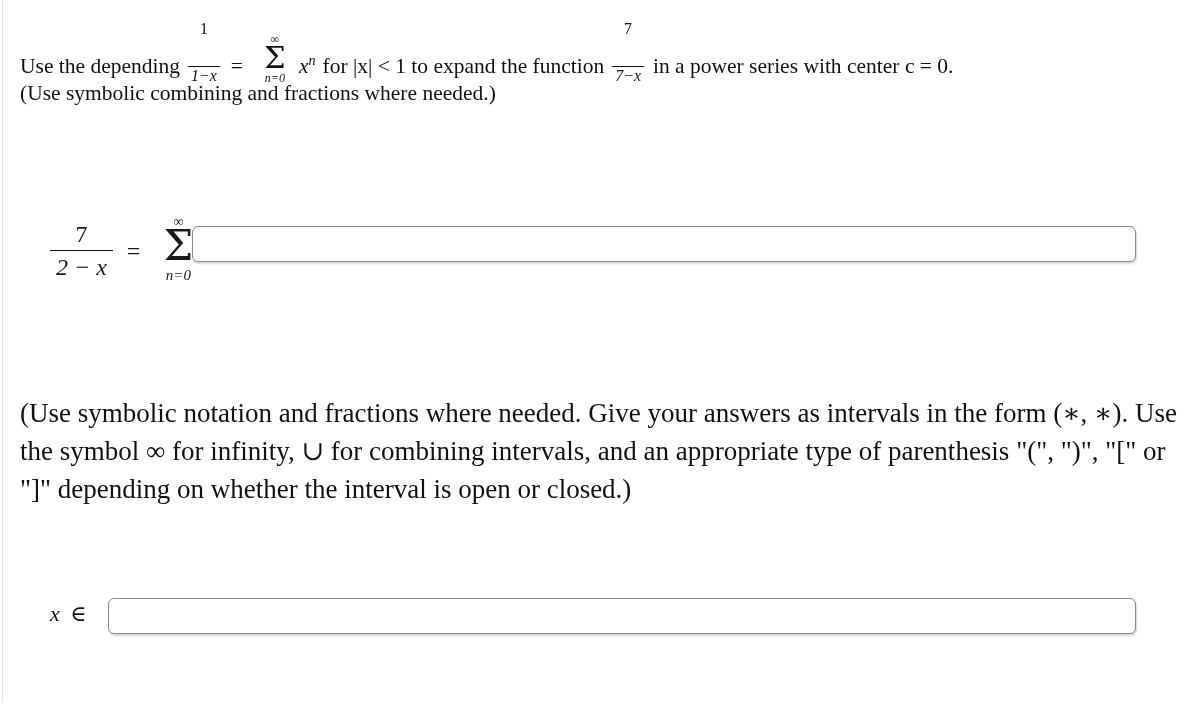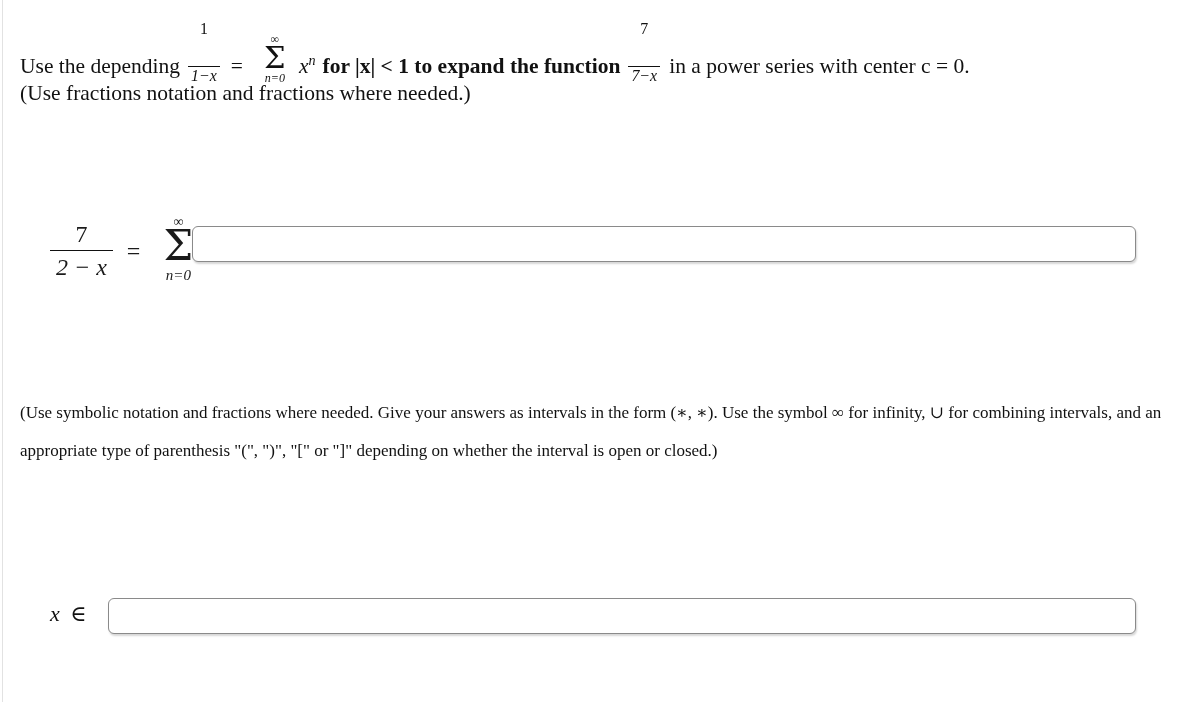--- a/index.html
+++ b/index.html
@@ -35,21 +35,21 @@
   
   .qtext {
     position: absolute;
     font-size: 21.5px;
     line-height: 1.0;
     color: #111;
     white-space: nowrap;
   }
   .para {
     position: absolute;
-    font-size: 17px;
+    font-size: 27px;
     line-height: 38px;
     color: #111;
     width: 1165px;
   }
 
   
   .math { font-style: normal; }
   .mi { font-style: italic; }
 
   
@@ -181,27 +181,27 @@
   <div class="page-edge"></div>
 
   <div class="qtext" style="left:20px; top:20px;">
     <span>Use the depending</span><span class="frac-inline math" style="margin-left:8px;">
         <span class="num">1</span>
         <span class="den mi">1−x</span>
       </span><span class="math" style="margin:0 8px;">=</span><span class="sum-inline">
         <span class="lim-top">∞</span>
         <span class="sig">Σ</span>
         <span class="lim-bot">n=0</span>
-      </span><span class="mi">x</span><sup class="mi" style="font-size:0.66em;">n</sup><span style="margin-left:7px;font-weight:bold;">for |x| &lt; 1 to expand the function</span><span class="frac-inline math" style="margin-left:8px;">
+      </span><span class="mi">x</span><sup class="mi" style="font-size:0.66em;">n</sup><span style="margin-left:7px;">for |x| &lt; 1 to expand the function</span><span class="frac-inline math" style="margin-left:8px;">
         <span class="num">7</span>
         <span class="den mi">7−x</span>
       </span><span style="margin-left:6px;">in a power series with center c = 0.</span>
   </div>
 
-  <div class="qtext" style="left:20px; top:83px;">(Use fractions notation and fractions where needed.)</div>
+  <div class="qtext" style="left:20px; top:83px;">(Use symbolic combining and fractions where needed.)</div>
 
   <div class="eqrow" style="left:50px; top:215px;">
     <span class="frac-big">
       <span class="num">7</span>
       <span class="den mi">2 − x</span>
     </span>
     <span class="eq-sign">=</span>
     <span class="sum-big">
       <span class="lim-top">∞</span>
       <span class="sig">Σ</span>

